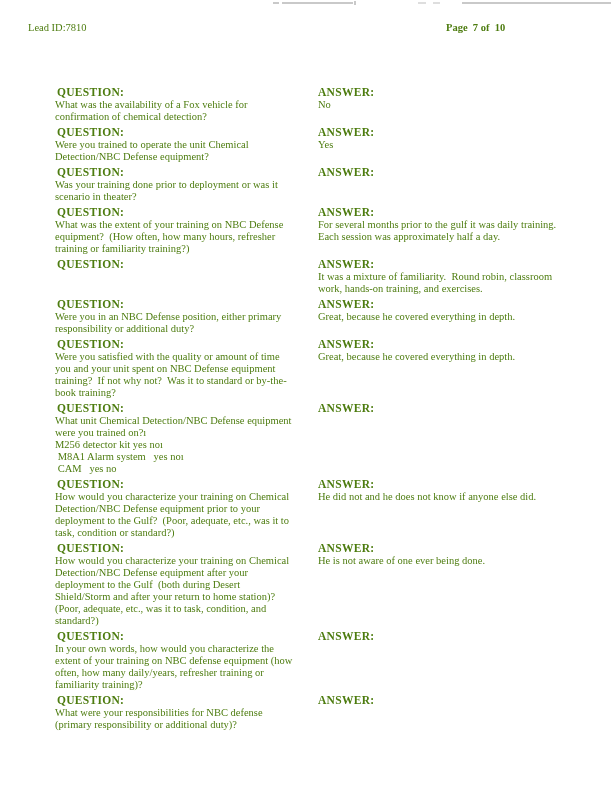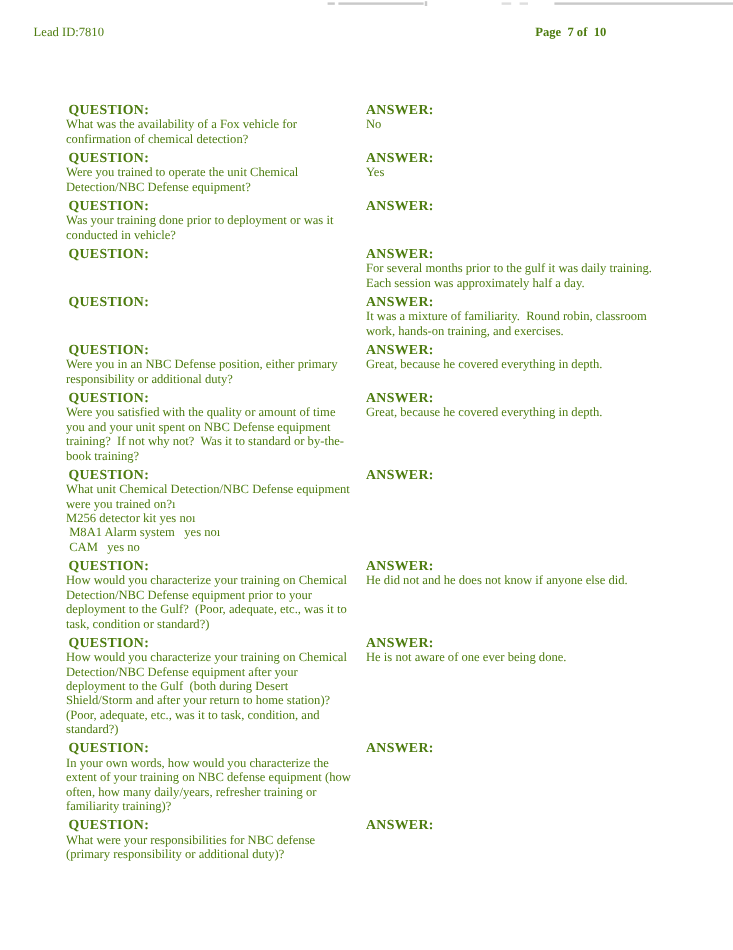--- a/index.html
+++ b/index.html
@@ -32,21 +32,21 @@
     line-height: 12px;
     white-space: pre;
     font-weight: bold;
   }
   .content {
     position: absolute;
     left: 55px;
     top: 86px;
     width: 540px;
   }
-  .block { display: flex; }
+  .block { display: flex; gap: 13px; }
   .block + .block { margin-top: 3px; }
   .q-col { flex: 0 0 250px; width: 250px; }
   .a-col { flex: 1 1 auto; min-width: 0; }
   .label {
     font-weight: bold;
     font-size: 11.5px;
     line-height: 13px;
     letter-spacing: 0.3px;
   }
   .q-col .label { padding-left: 2px; }
@@ -99,31 +99,34 @@
       <div class="a-col">
         <div class="label">ANSWER:</div>
         <div class="text">Yes</div>
       </div>
     </section>
 
     <section class="block">
       <div class="q-col">
         <div class="label">QUESTION:</div>
         <div class="text">Was your training done prior to deployment or was it
-conducted in vehicle?</div>
-      </div>
-      <div class="a-col">
-        <div class="label">ANSWER:</div>
-        <div class="text"></div>
-      </div>
-    </section>
-
-    <section class="block">
-      <div class="q-col">
-        <div class="label">QUESTION:</div>
+scenario in theater?</div>
+      </div>
+      <div class="a-col">
+        <div class="label">ANSWER:</div>
+        <div class="text"></div>
+      </div>
+    </section>
+
+    <section class="block">
+      <div class="q-col">
+        <div class="label">QUESTION:</div>
+        <div class="text">What was the extent of your training on NBC Defense
+equipment?  (How often, how many hours, refresher
+training or familiarity training?)</div>
       </div>
       <div class="a-col">
         <div class="label">ANSWER:</div>
         <div class="text">For several months prior to the gulf it was daily training.
 Each session was approximately half a day.</div>
       </div>
     </section>
 
     <section class="block">
       <div class="q-col">

